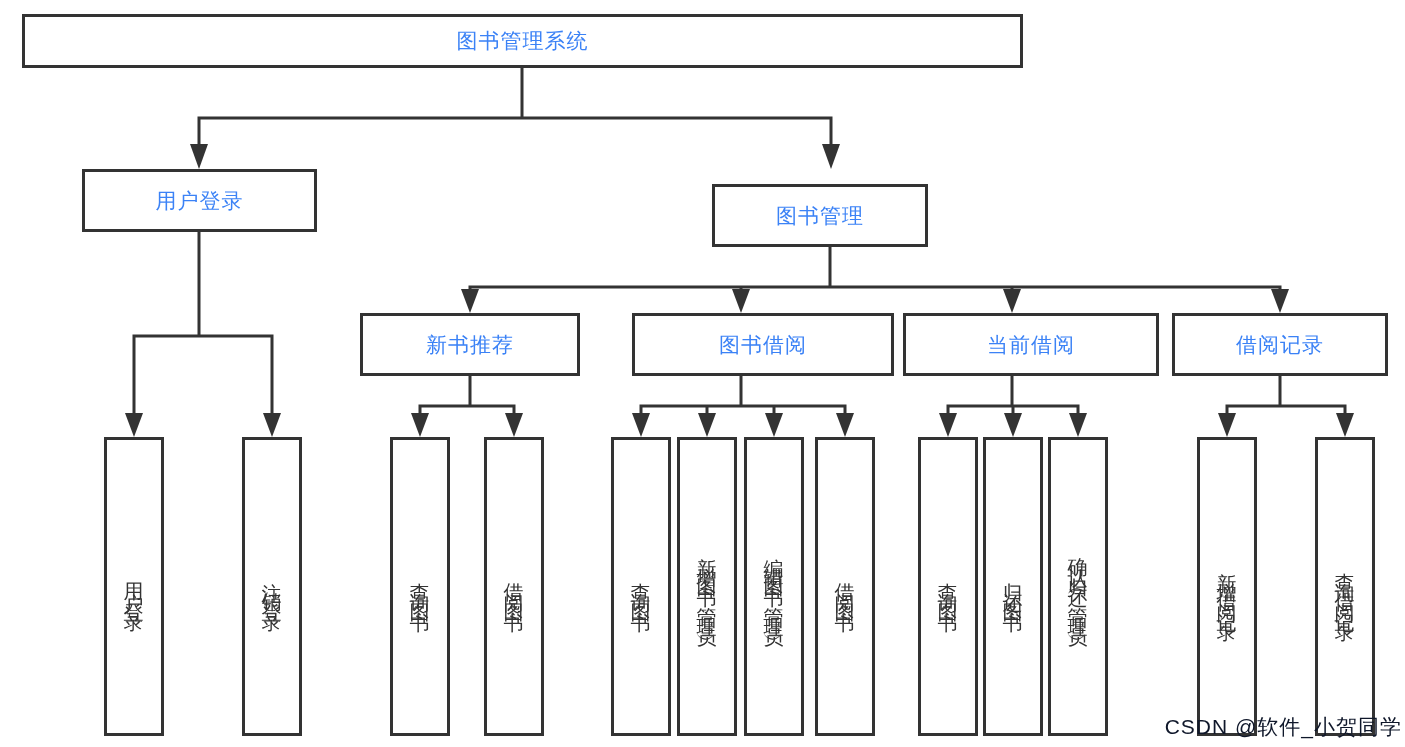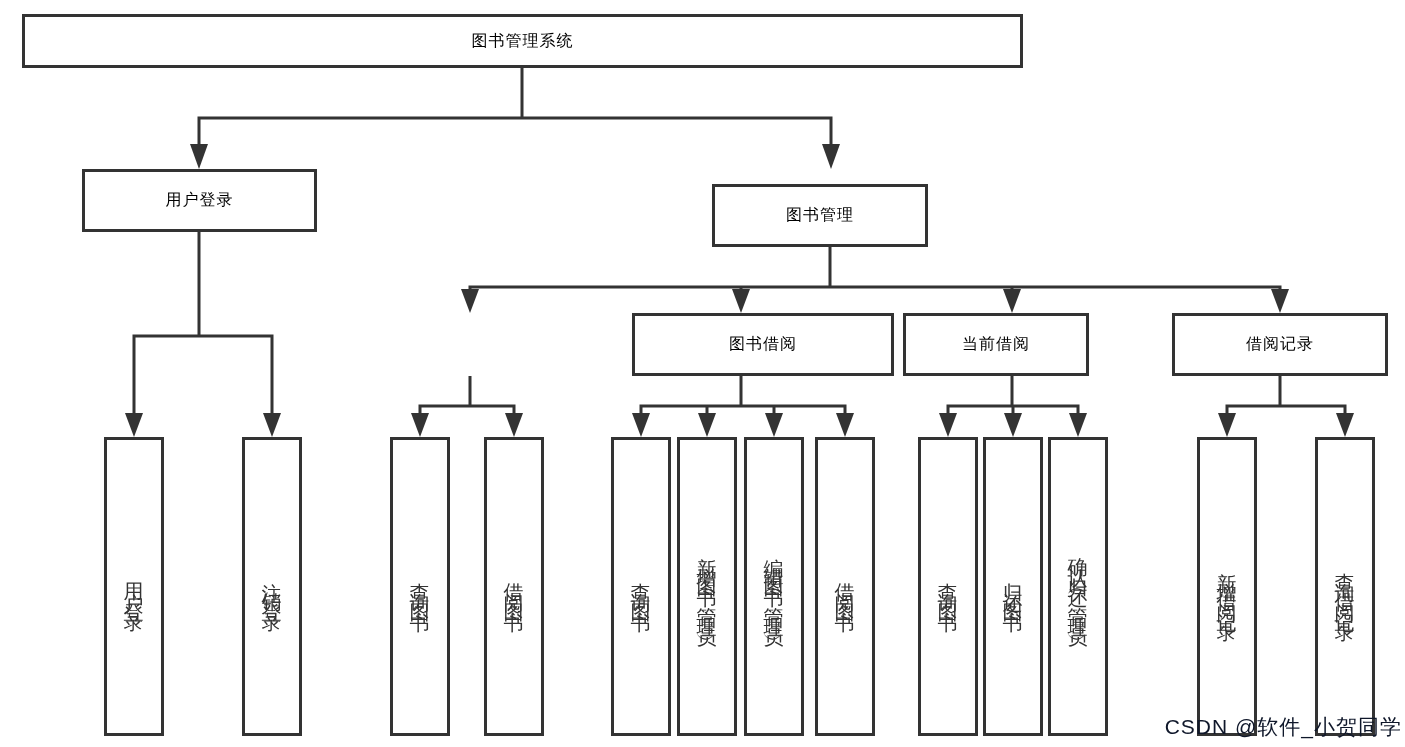--- a/index.html
+++ b/index.html
@@ -17,24 +17,24 @@
     position: absolute;
     box-sizing: border-box;
     border: 3px solid #333333;
     background: #ffffff;
     display: flex;
     align-items: center;
     justify-content: center;
     z-index: 2;
   }
   .hlabel {
-    font-size: 16px;
+    font-size: 21px;
     letter-spacing: 1px;
     white-space: nowrap;
-    color: #000000;
+    color: #3b82f6;
   }
   .leaf { top: 437px; width: 60px; height: 299px; }
   .vlabel {
     writing-mode: vertical-rl;
     text-orientation: mixed;
     font-size: 20px;
     letter-spacing: 10px;
     line-height: 1;
     color: #333333;
   }
@@ -98,24 +98,27 @@
     <span class="hlabel">图书管理系统</span>
   </div>
 
   <div class="node" style="left:82px; top:169px; width:235px; height:63px;">
     <span class="hlabel">用户登录</span>
   </div>
   <div class="node" style="left:712px; top:184px; width:216px; height:63px;">
     <span class="hlabel">图书管理</span>
   </div>
 
+  <div class="node" style="left:360px; top:313px; width:220px; height:63px;">
+    <span class="hlabel">新书推荐</span>
+  </div>
   <div class="node" style="left:632px; top:313px; width:262px; height:63px;">
     <span class="hlabel">图书借阅</span>
   </div>
-  <div class="node" style="left:903px; top:313px; width:186px; height:63px;">
+  <div class="node" style="left:903px; top:313px; width:256px; height:63px;">
     <span class="hlabel">当前借阅</span>
   </div>
   <div class="node" style="left:1172px; top:313px; width:216px; height:63px;font-family:Liberation Serif, serif;">
     <span class="hlabel">借阅记录</span>
   </div>
 
   <div class="node leaf" style="left:104px;">
     <span class="vlabel">用户登录</span>
   </div>
   <div class="node leaf" style="left:242px;">

